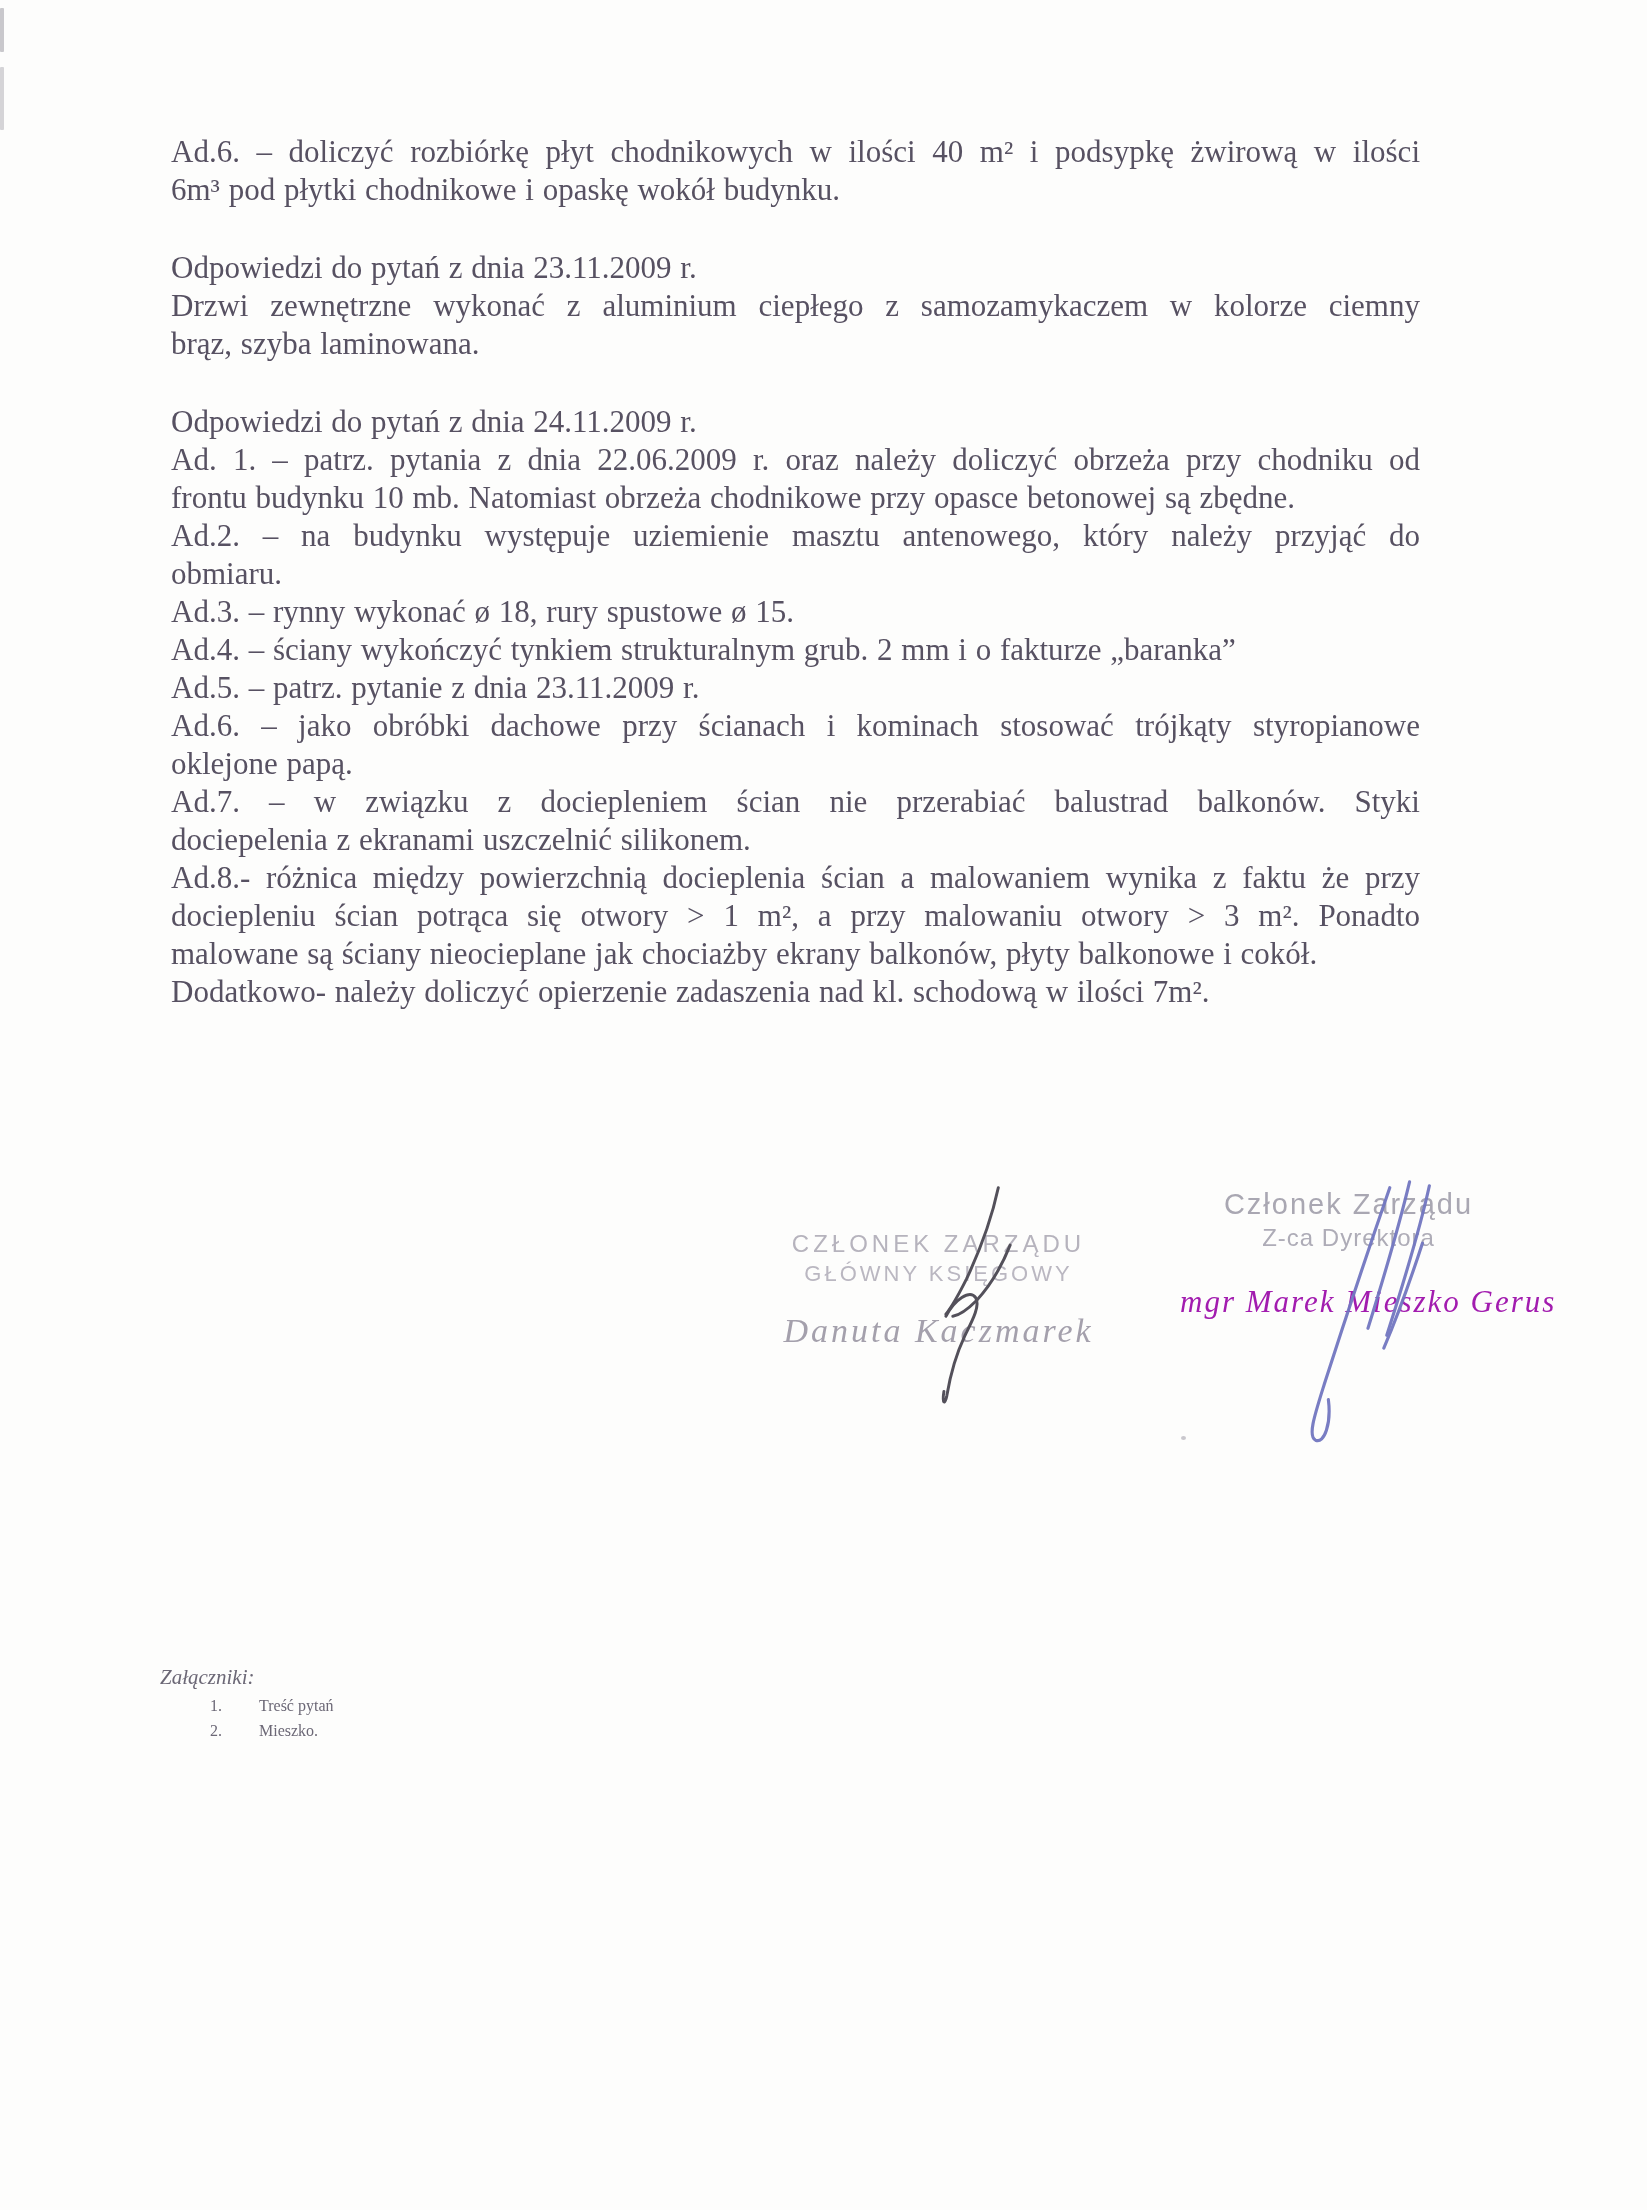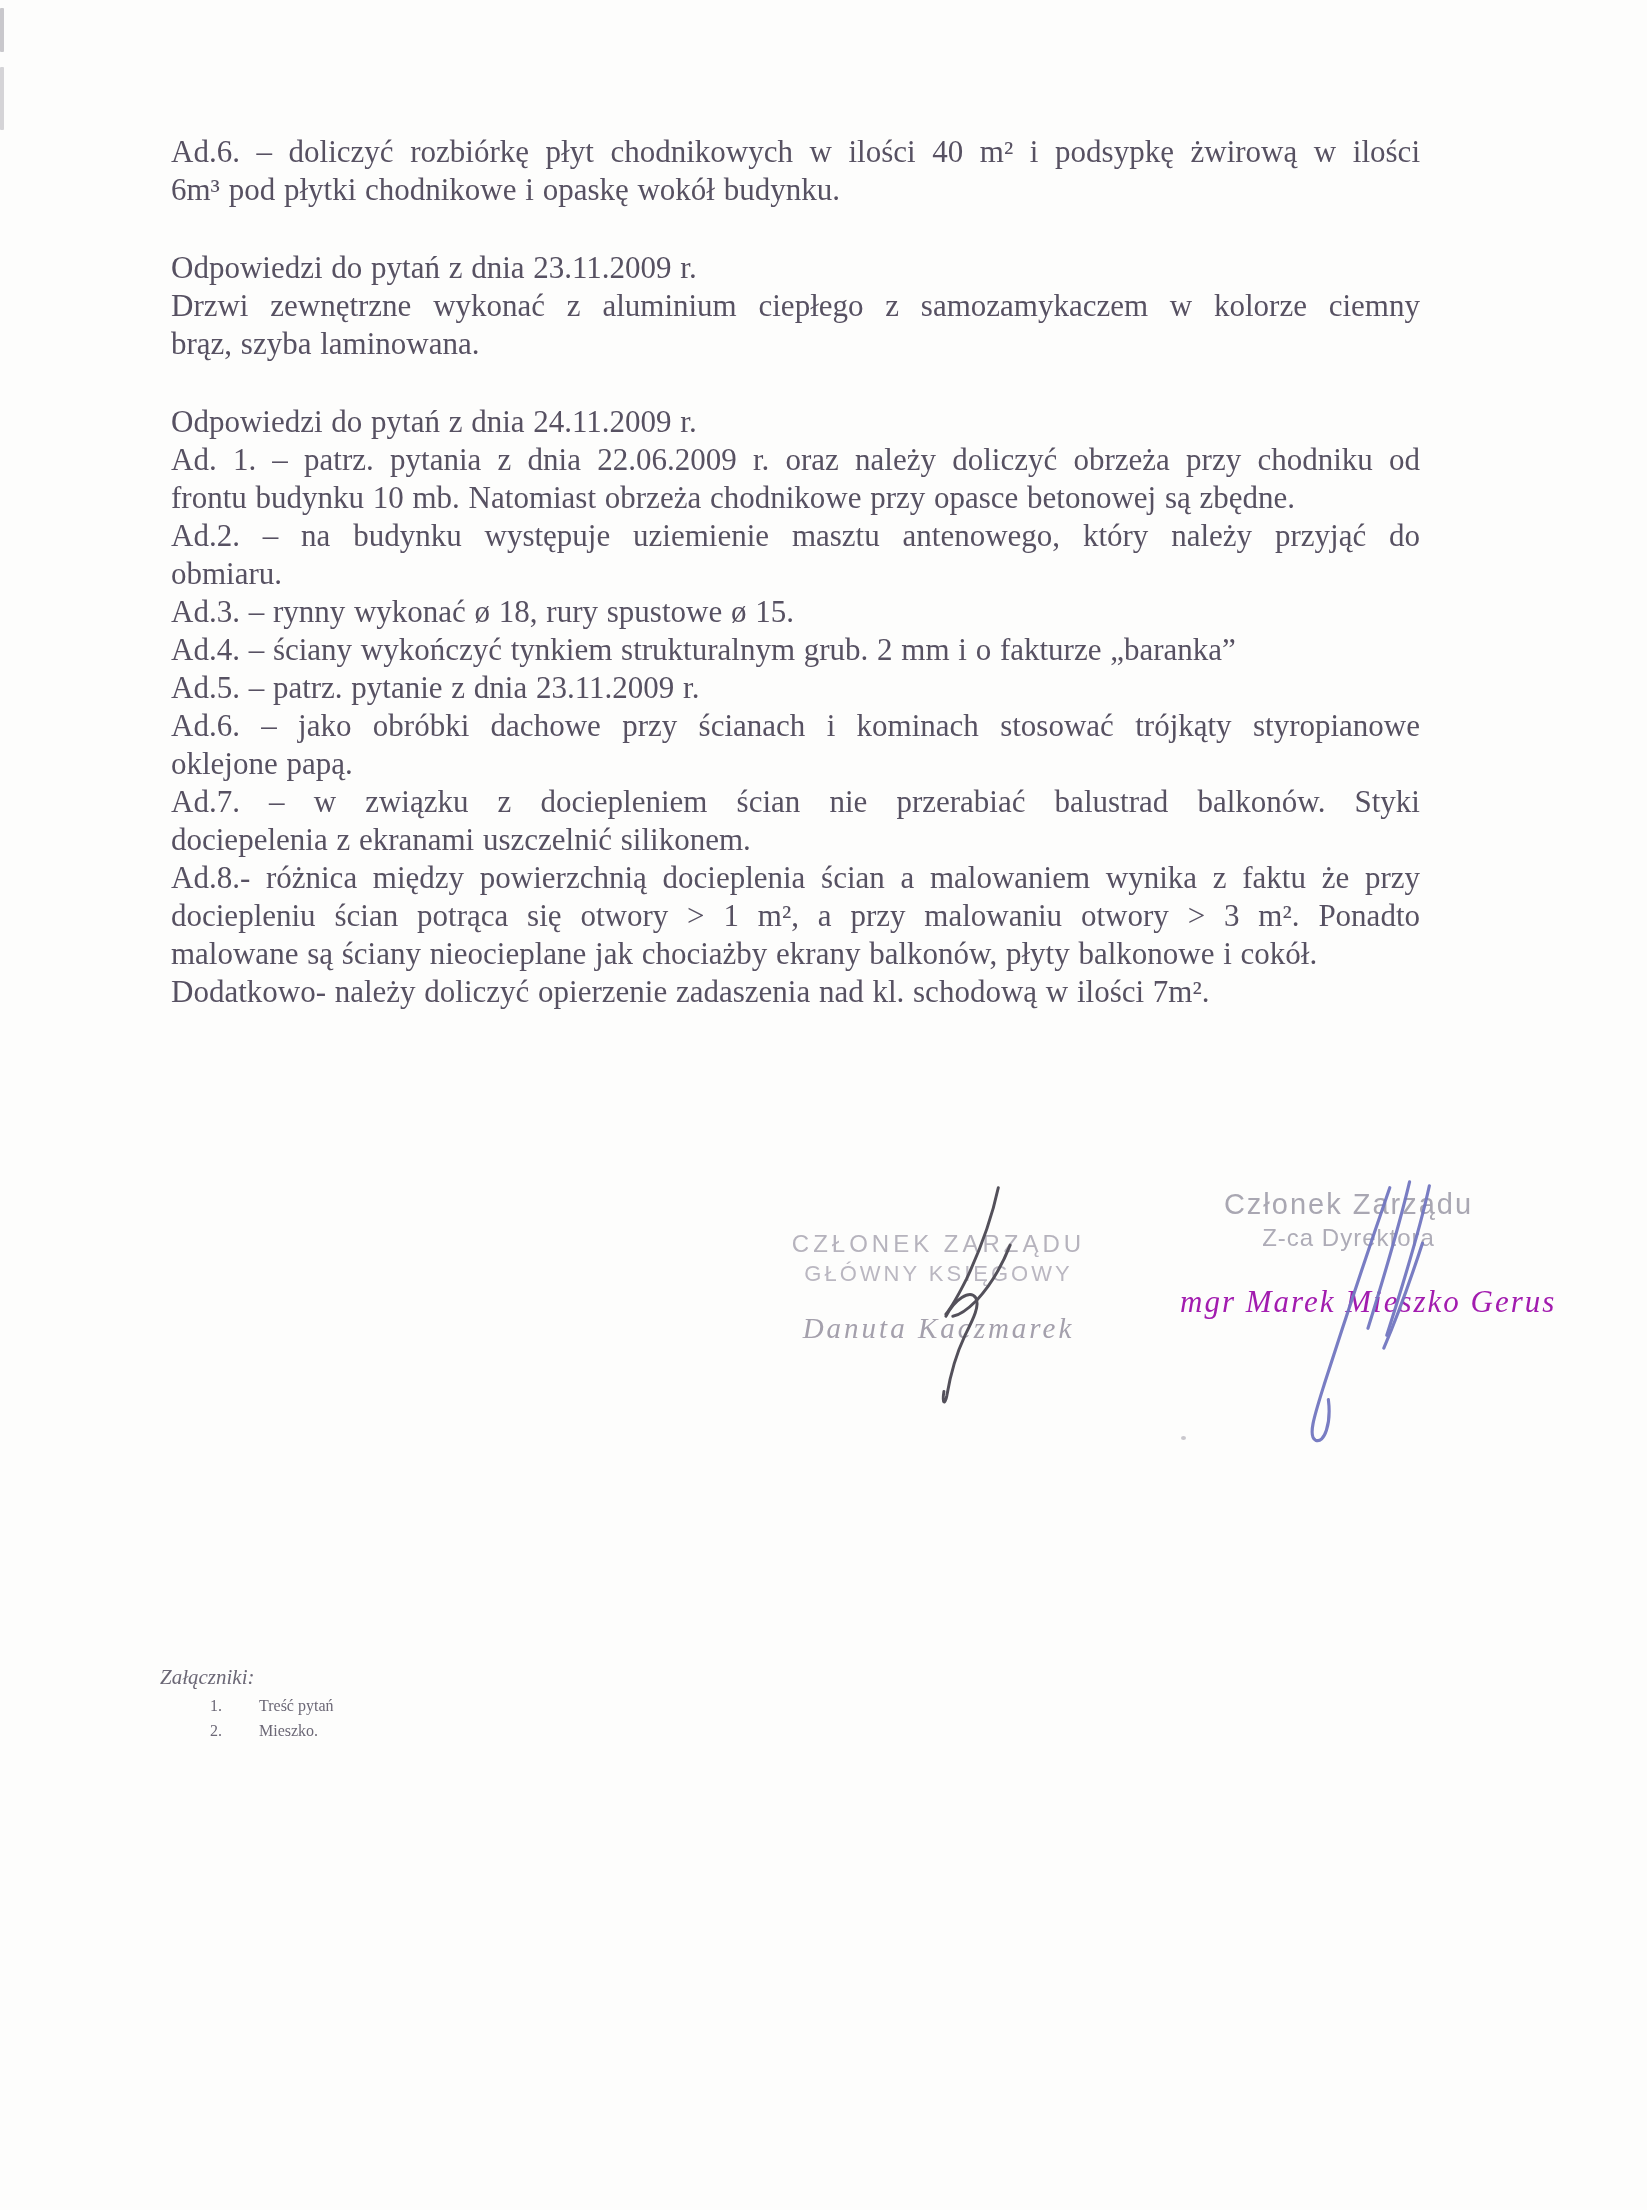--- a/index.html
+++ b/index.html
@@ -30,21 +30,21 @@
 
   
   .stamp-left{
     position:absolute;left:780px;top:1230px;width:317px;text-align:center;
     font-family:"Liberation Sans", sans-serif;
   }
   .stamp-left .s1{font-size:24px;letter-spacing:4px;color:#b6b3bd;white-space:nowrap;}
   .stamp-left .s2{font-size:22px;letter-spacing:3px;color:#bab7c1;margin-top:3px;white-space:nowrap;}
   .stamp-left .name{
     font-family:"Liberation Serif", serif;font-style:italic;
-    font-size:29px;letter-spacing:3px;color:#a4a0ac;margin-top:25px;white-space:nowrap;
+    font-size:34px;letter-spacing:3px;color:#a4a0ac;margin-top:25px;white-space:nowrap;
   }
   .stamp-right{
     position:absolute;left:1180px;top:1188px;width:337px;text-align:center;
     font-family:"Liberation Sans", sans-serif;
   }
   .stamp-right .s1{font-size:29px;letter-spacing:2px;color:#a9a7b2;white-space:nowrap;}
   .stamp-right .s2{font-size:24px;letter-spacing:1px;color:#aeacb7;margin-top:3px;white-space:nowrap;}
   .stamp-right .name{
     font-family:"Liberation Serif", serif;font-style:italic;
     font-size:31px;letter-spacing:2px;color:#a21caf;margin-top:32px;white-space:nowrap;

